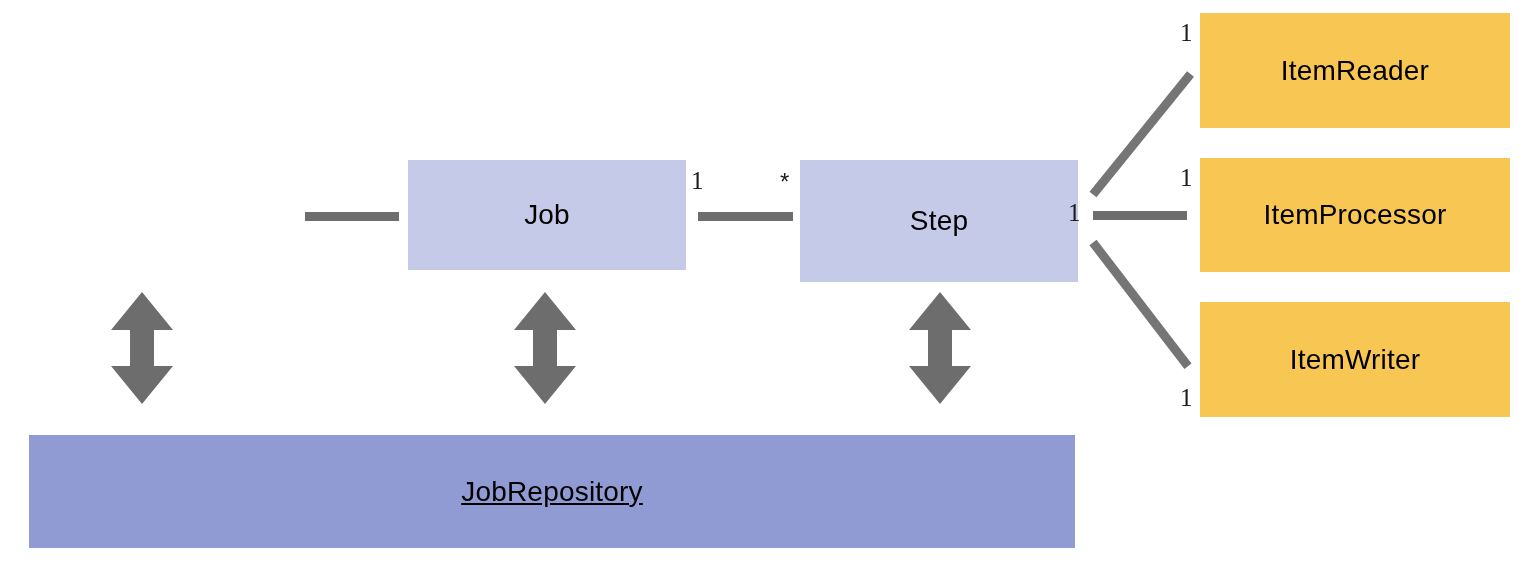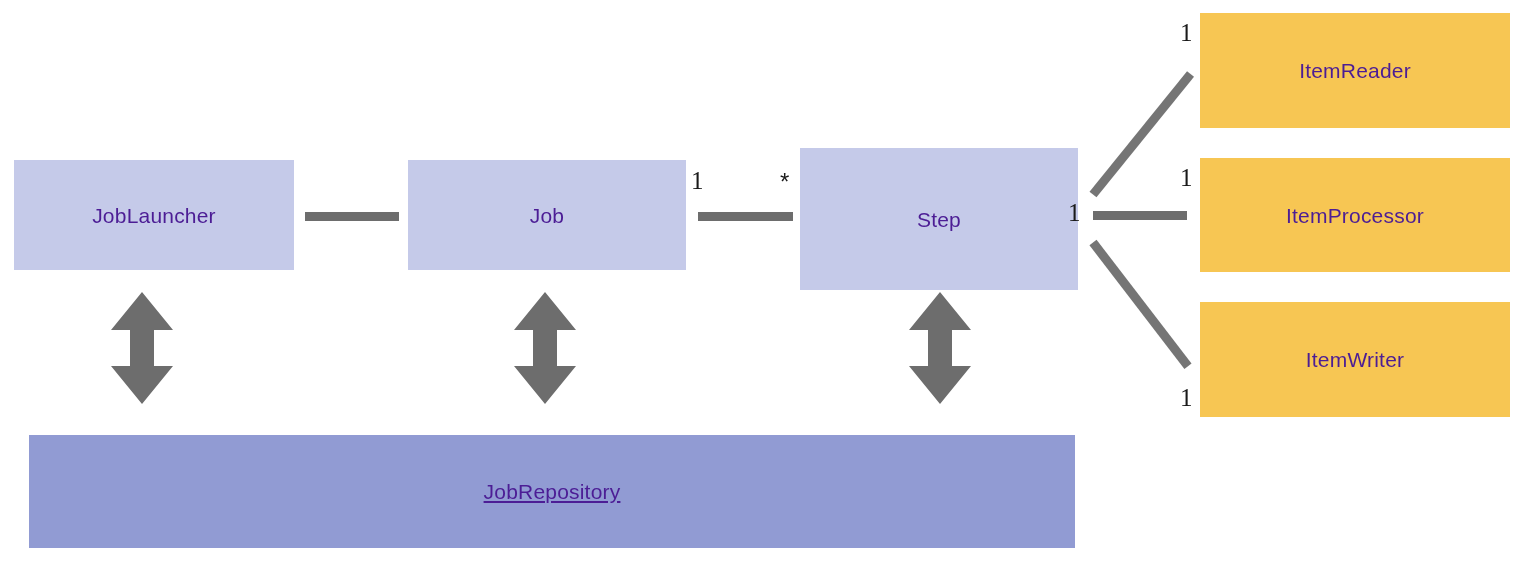--- a/index.html
+++ b/index.html
@@ -16,22 +16,22 @@
     height: 568px;
     background: #ffffff;
     overflow: hidden;
   }
   .node {
     position: absolute;
     display: flex;
     align-items: center;
     justify-content: center;
     box-sizing: border-box;
-    color: #4c1d95;
-    font-size: 21px;
+    color: #000000;
+    font-size: 28px;
     font-weight: 400;
     letter-spacing: 0.2px;
     line-height: 1;
   }
   .node.core {
     background: #c5cae9;
   }
   .node.repo {
     background: #919bd3;
   }
@@ -93,29 +93,26 @@
       <polygon points="31,0 62,38 43,38 43,74 62,74 31,112 0,74 19,74 19,38 0,38" fill="#6d6d6d"></polygon>
     </svg>
   </div>
 
   <div class="varrow" style="left:909px; top:292px; height:112px;">
     <svg width="62" height="112" viewBox="0 0 62 112" xmlns="http://www.w3.org/2000/svg">
       <polygon points="31,0 62,38 43,38 43,74 62,74 31,112 0,74 19,74 19,38 0,38" fill="#6d6d6d"></polygon>
     </svg>
   </div>
 
-  <div class="node core" style="left:14px; top:160px; width:280px; height:110px;">
-    <span>JobLauncher</span>
-  </div>
 
   <div class="node core" style="left:408px; top:160px; width:278px; height:110px;text-align:center;">
     <span>Job</span>
   </div>
 
-  <div class="node core" style="left:800px; top:148px; width:278px; height:142px;">
+  <div class="node core" style="left:800px; top:160px; width:278px; height:122px;">
     <span>Step</span>
   </div>
 
   <div class="node repo" style="left:29px; top:435px; width:1046px; height:113px;text-decoration:underline;">
     <span>JobRepository</span>
   </div>
 
   <div class="node item" style="left:1200px; top:13px; width:310px; height:115px;">
     <span>ItemReader</span>
   </div>

